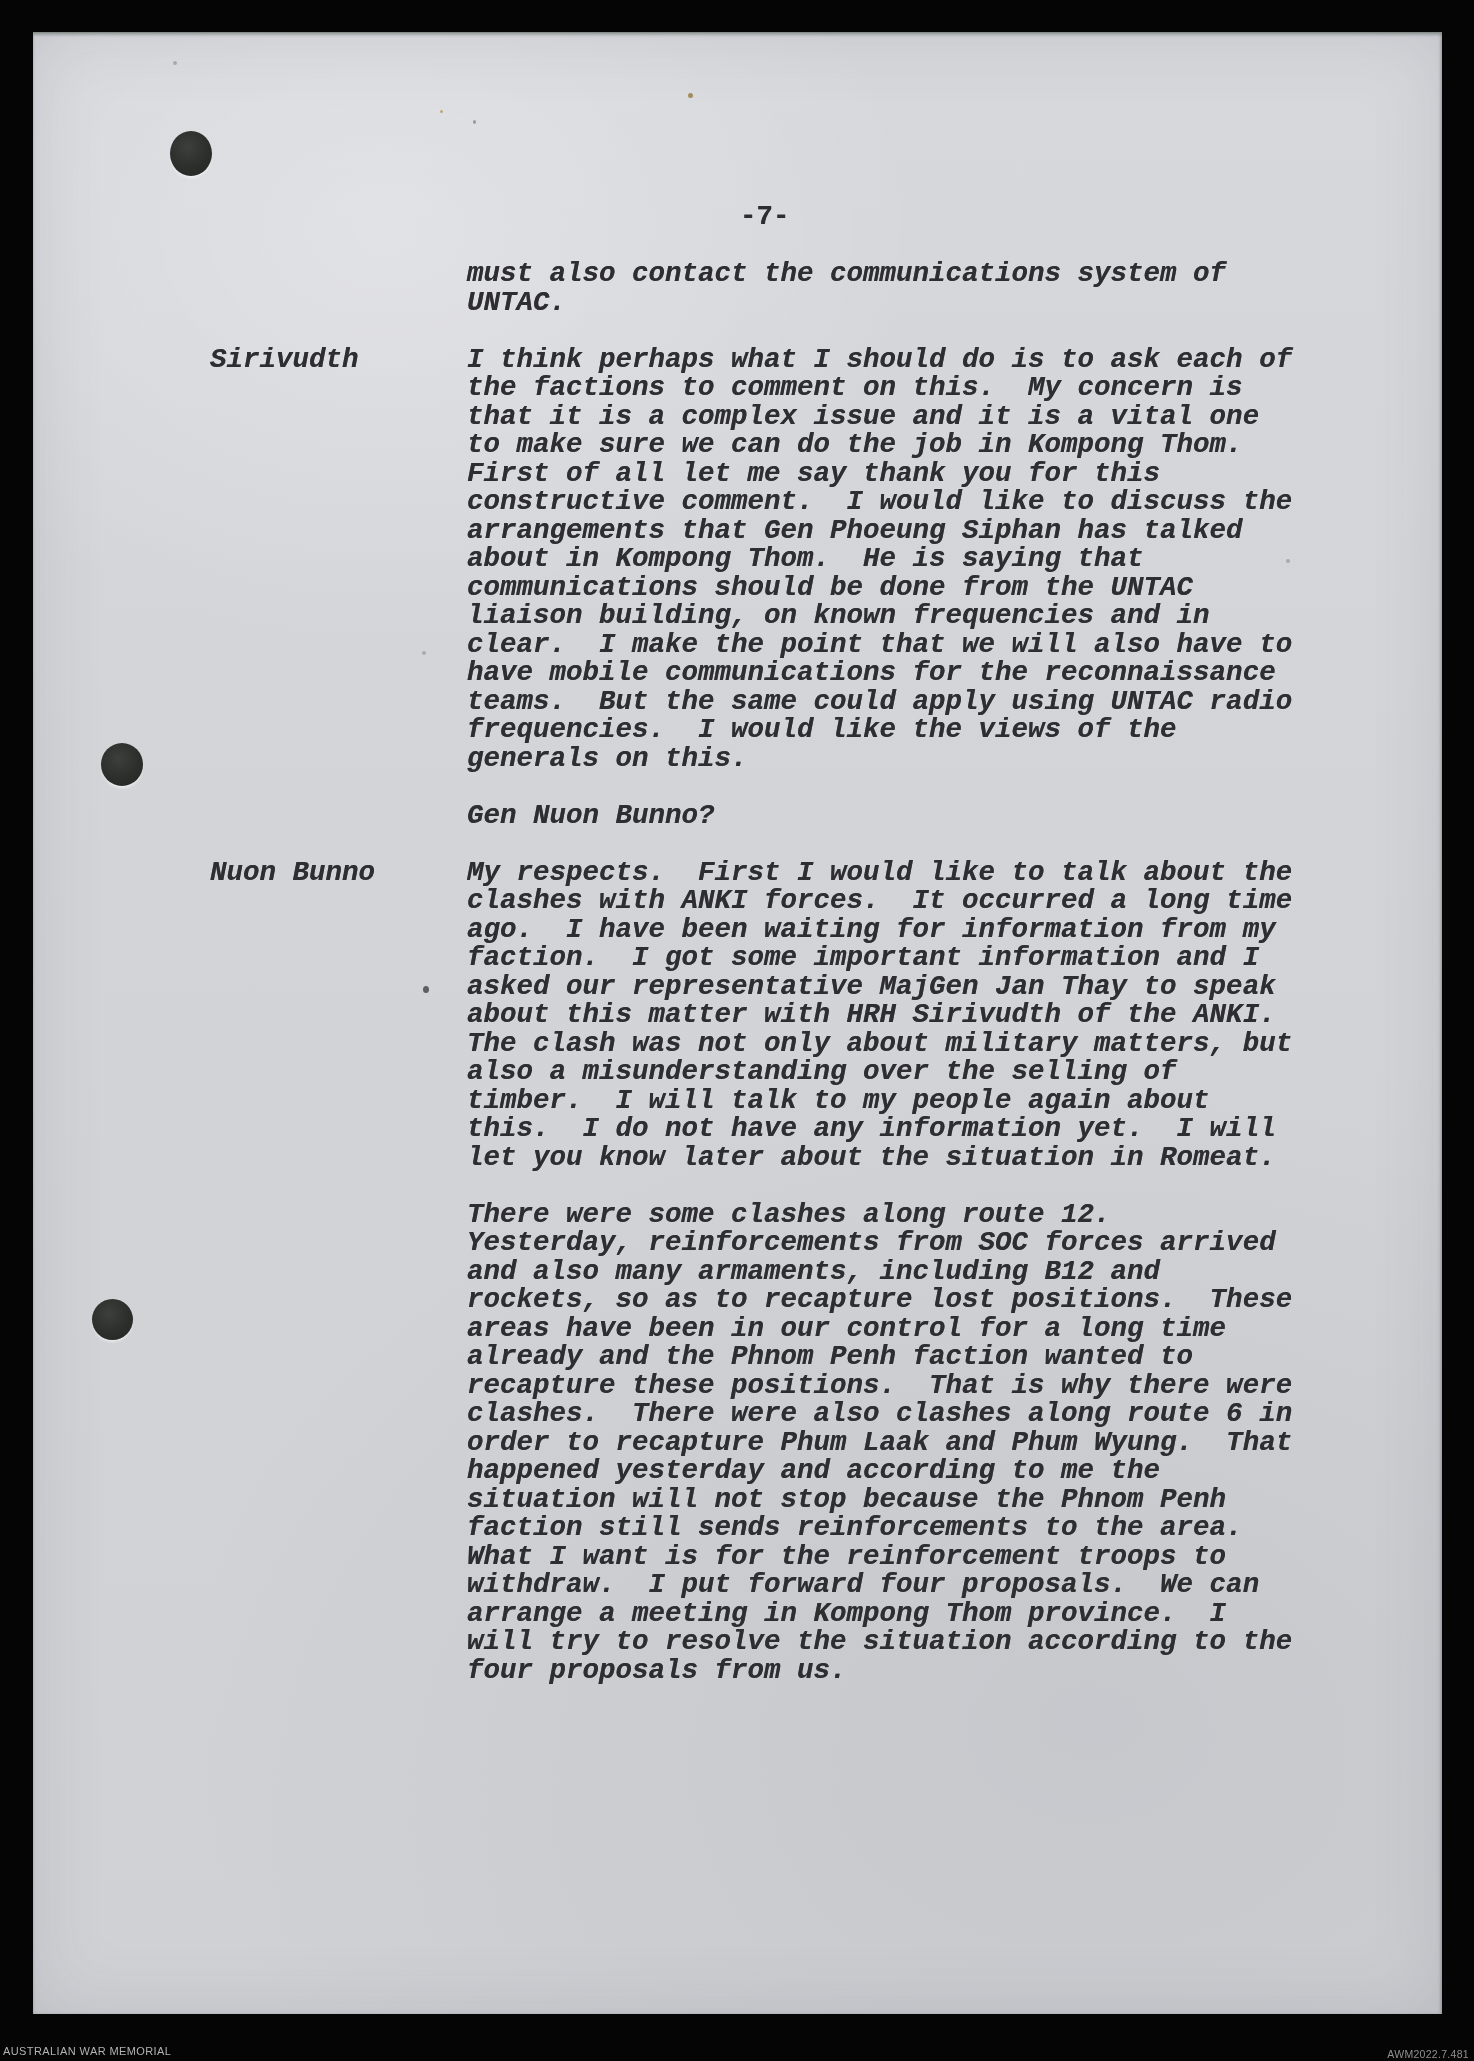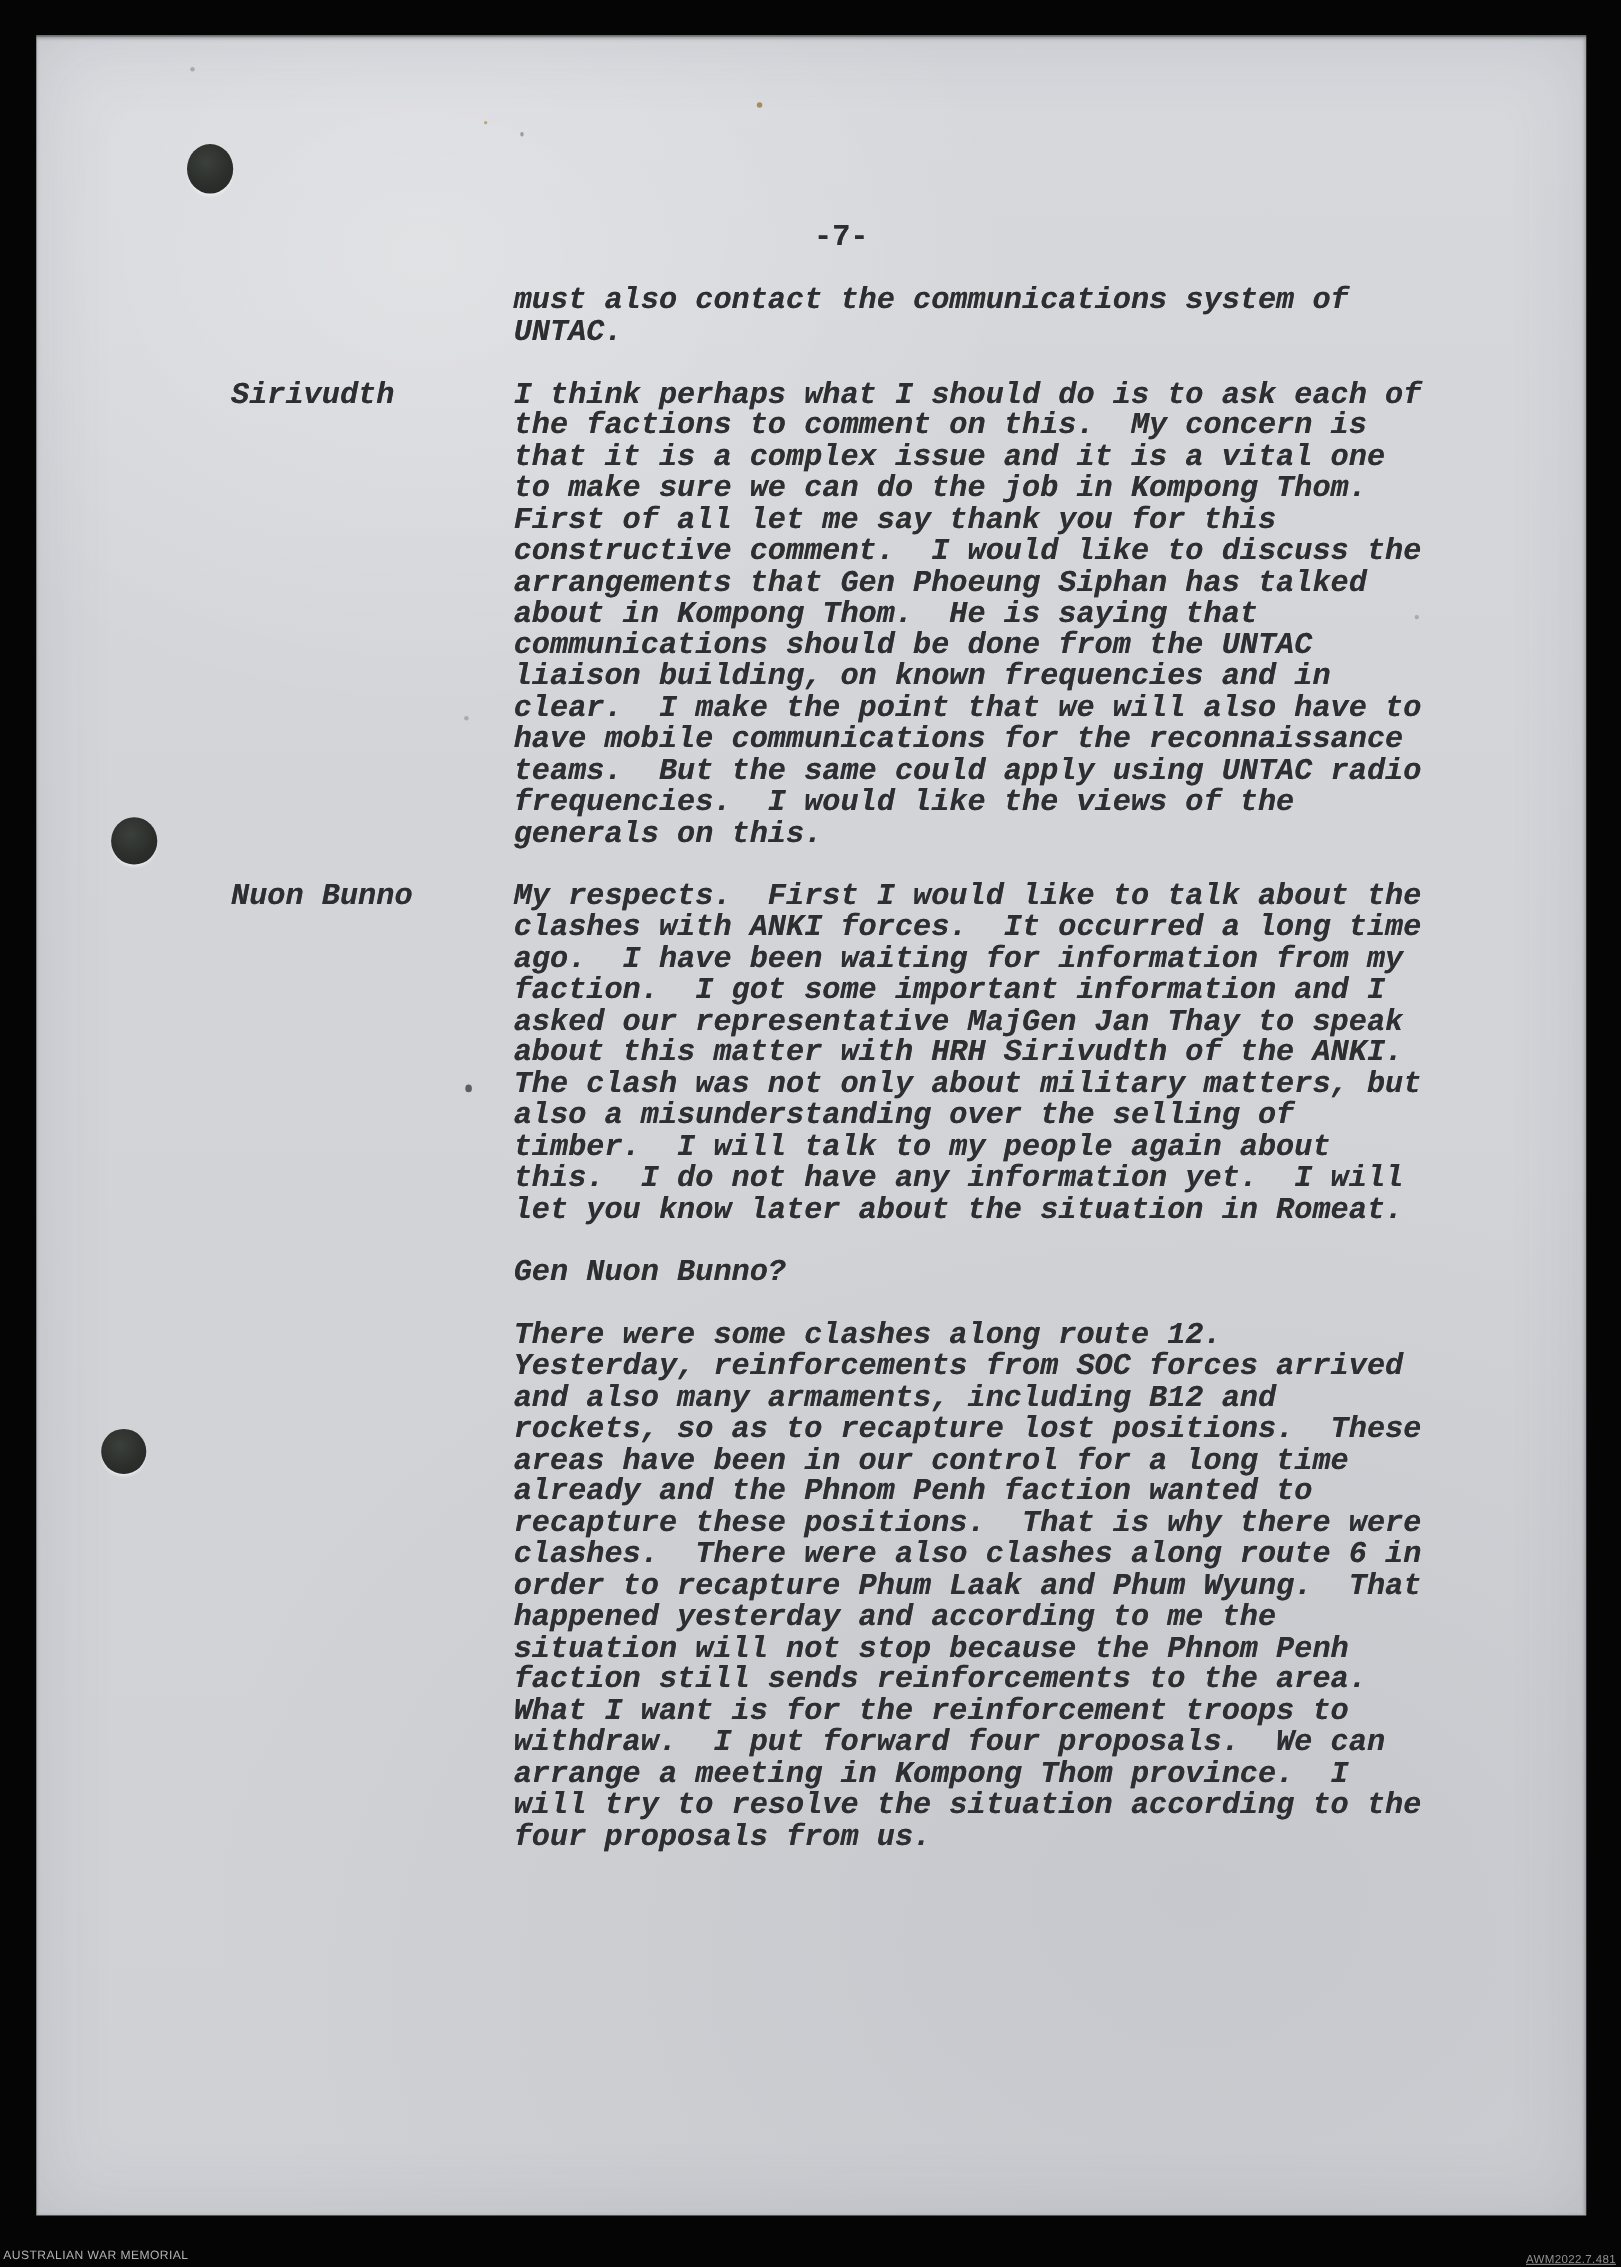--- a/index.html
+++ b/index.html
@@ -55,21 +55,21 @@
   .speck-6 { left: 389px; top: 618px; width: 4px; height: 4px; background: #8e8e92; opacity: .6; }
   .speck-7 { left: 1253px; top: 526px; width: 4px; height: 4px; background: #85858a; opacity: .55; }
   .footer-left {
     position: absolute; left: 3px; top: 2045px;
     font-family: "Liberation Sans", sans-serif;
     font-size: 11px; letter-spacing: 0.4px; color: #b2b2b2;
   }
   .footer-right {
     position: absolute; right: 5px; top: 2048px;
     font-family: "Liberation Sans", sans-serif;
-    font-size: 10.5px; letter-spacing: 0.3px; color: #909090; text-decoration: underline;
+    font-size: 10.5px; letter-spacing: 0.3px; color: #909090;
   }
 </style>
 </head>
 <body>
 
 <div class="scan">
   <div class="paper">
 
     <div class="hole hole-1"></div>
     <div class="hole hole-2"></div>
@@ -105,36 +105,36 @@
 communications should be done from the UNTAC
 liaison building, on known frequencies and in
 clear.  I make the point that we will also have to
 have mobile communications for the reconnaissance
 teams.  But the same could apply using UNTAC radio
 frequencies.  I would like the views of the
 generals on this.</div>
       </div>
 
       <div class="block">
+        <div class="lines">Gen Nuon Bunno?</div>
+      </div>
+
+      <div class="block">
         <div class="speaker">Nuon Bunno</div>
         <div class="lines">My respects.  First I would like to talk about the
 clashes with ANKI forces.  It occurred a long time
 ago.  I have been waiting for information from my
 faction.  I got some important information and I
 asked our representative MajGen Jan Thay to speak
 about this matter with HRH Sirivudth of the ANKI.
 The clash was not only about military matters, but
 also a misunderstanding over the selling of
 timber.  I will talk to my people again about
 this.  I do not have any information yet.  I will
 let you know later about the situation in Romeat.</div>
-      </div>
-
-      <div class="block">
-        <div class="lines">Gen Nuon Bunno?</div>
       </div>
 
       <div class="block">
         <div class="lines">There were some clashes along route 12.
 Yesterday, reinforcements from SOC forces arrived
 and also many armaments, including B12 and
 rockets, so as to recapture lost positions.  These
 areas have been in our control for a long time
 already and the Phnom Penh faction wanted to
 recapture these positions.  That is why there were

